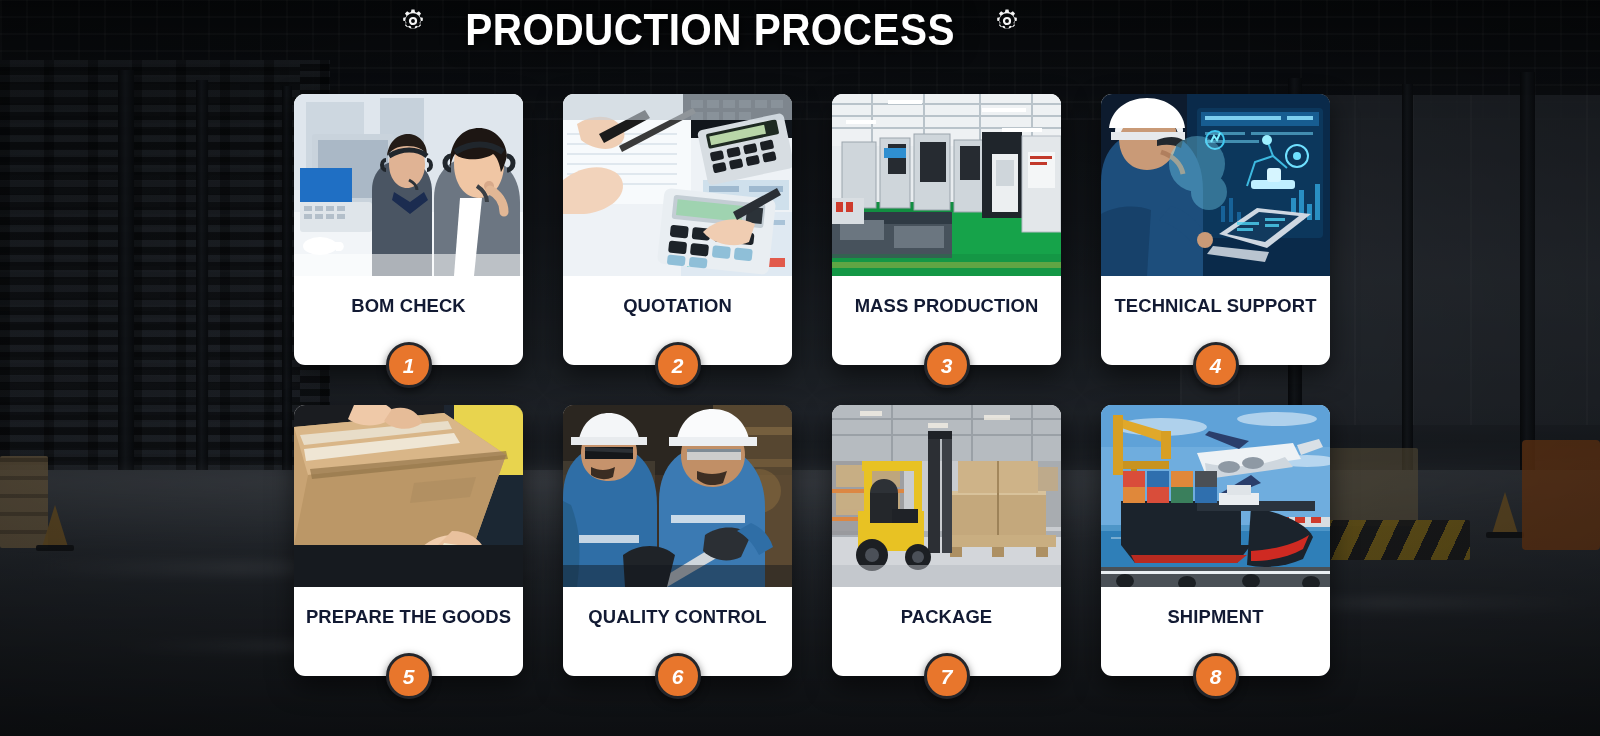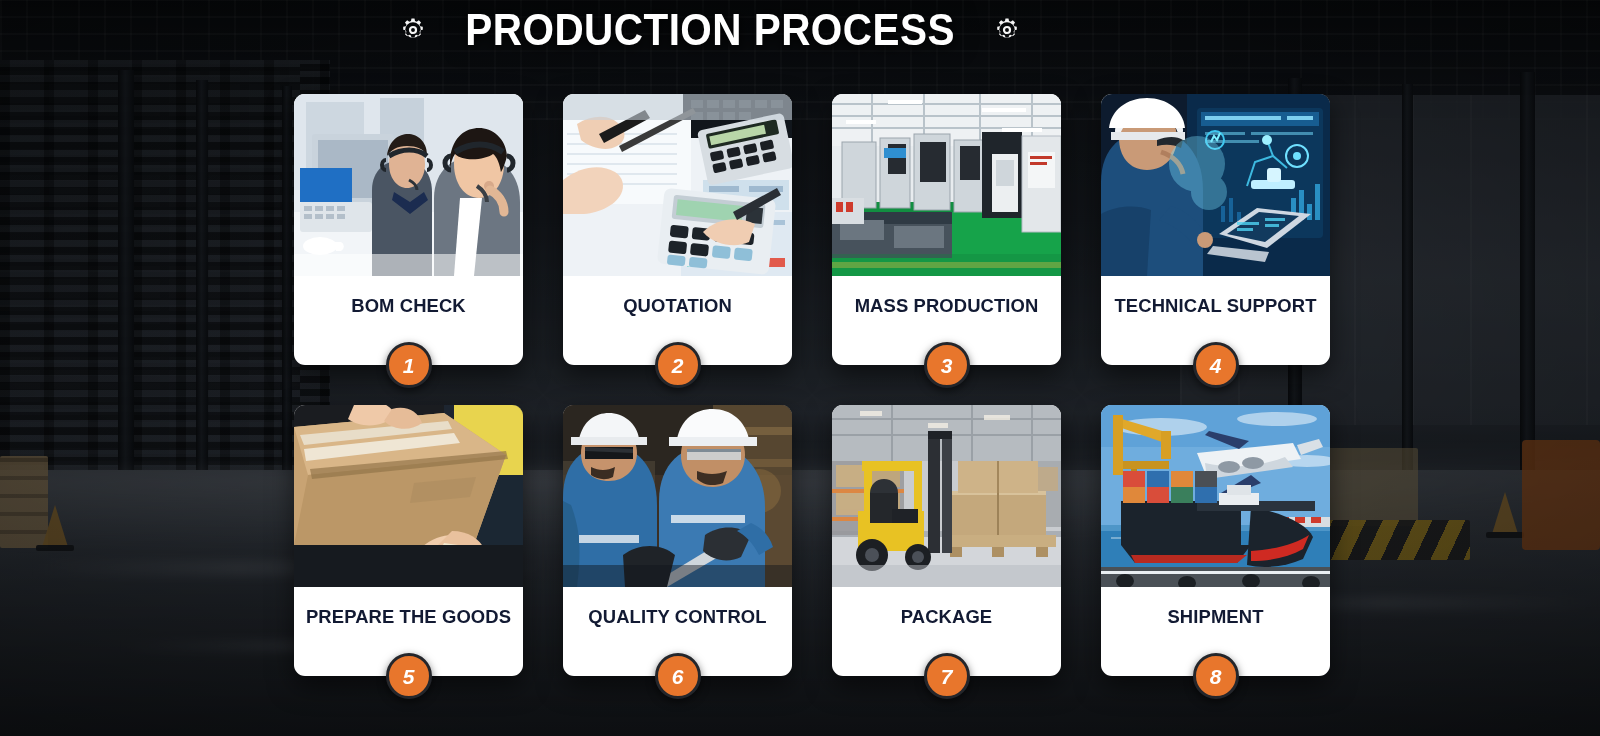--- a/index.html
+++ b/index.html
@@ -141,21 +141,21 @@
   .bg-vignette {
     background: radial-gradient(125% 105% at 50% 42%,
       rgba(0,0,0,0.12) 0%, rgba(0,0,0,0.42) 55%, rgba(0,0,0,0.78) 100%);
   }
   .bg-dim { background: rgba(8,11,15,0.34); }
 
   
   .header {
     position: absolute;
     left: 0; top: 8px; width: 1420px;
-    display: flex; align-items: center; justify-content: center;
+    display: flex; justify-content: center;
     gap: 18px;
     z-index: 6;
   }
   .page-title {
     color: #ffffff;
     font-size: 44px;
     font-weight: 700;
     letter-spacing: 0.5px;
     line-height: 1;
     transform: scaleX(0.92);

